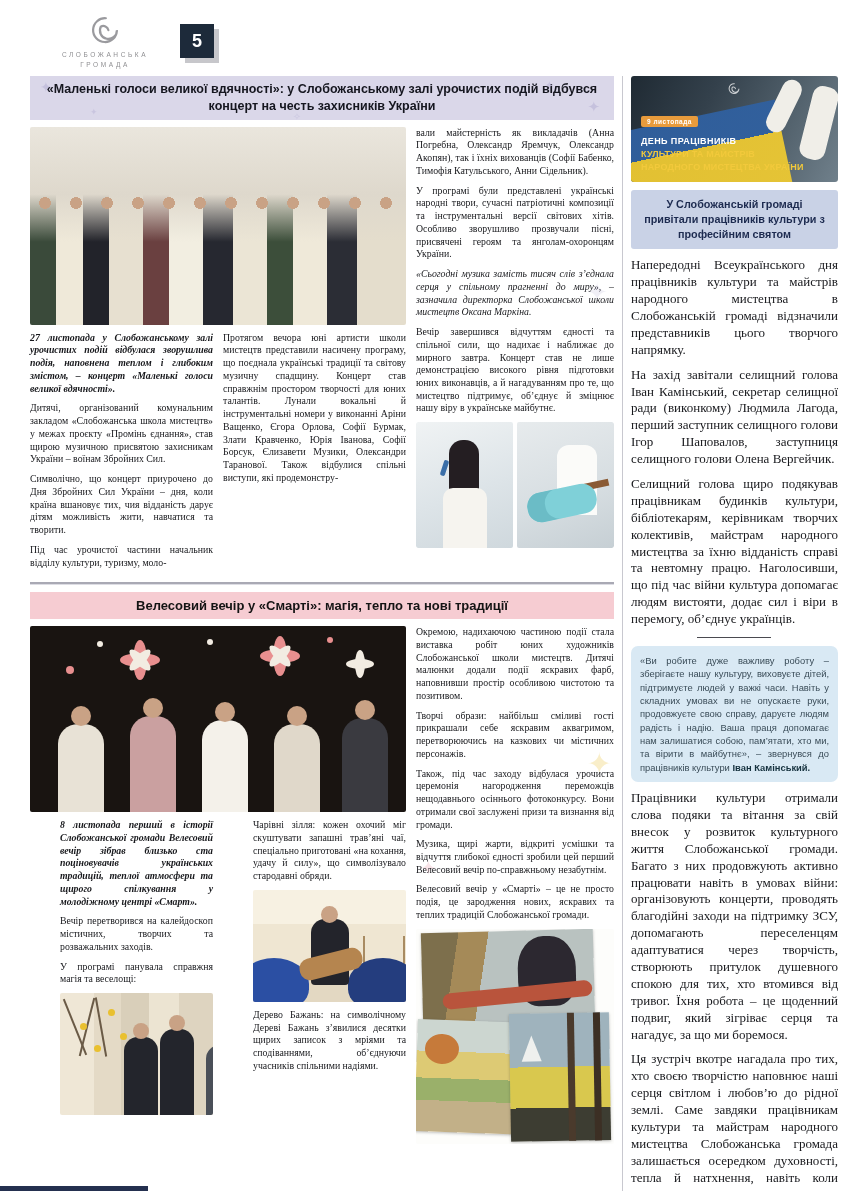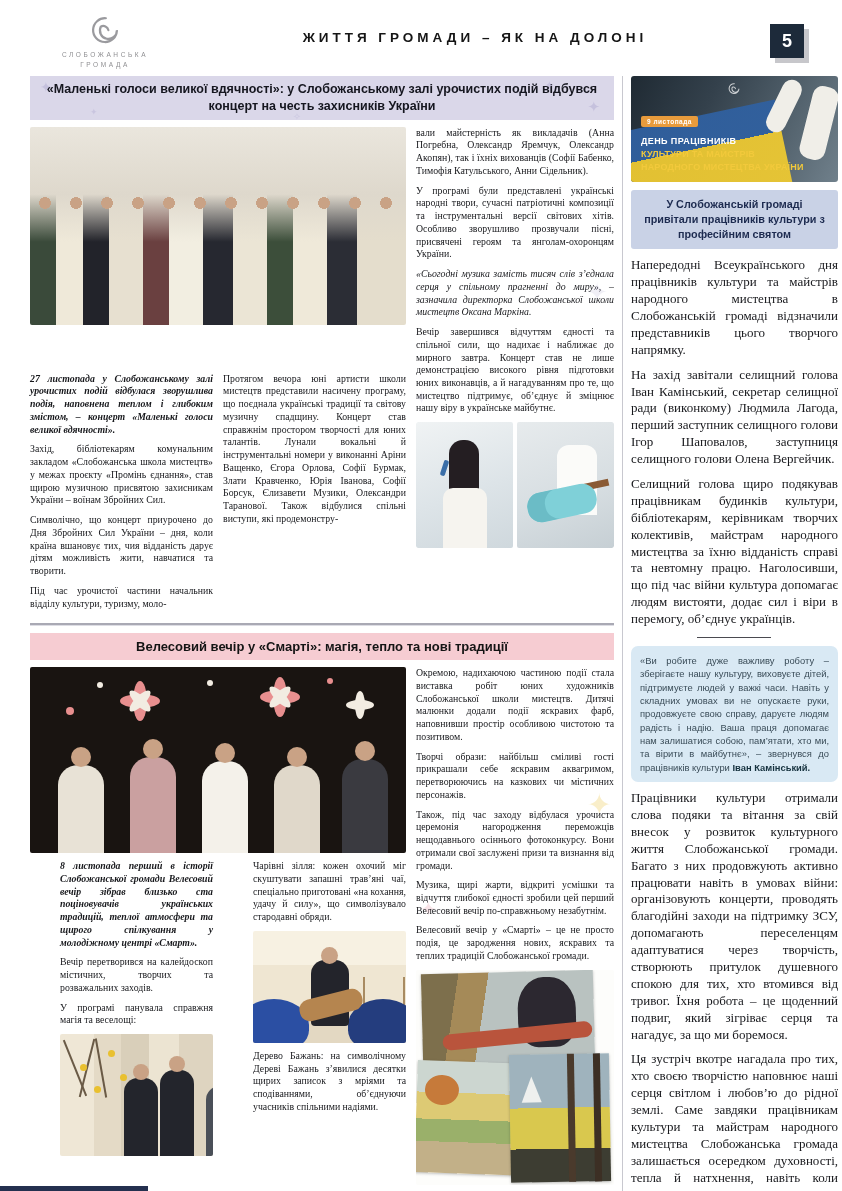--- a/index.html
+++ b/index.html
@@ -27,21 +27,21 @@
   .lead{font-weight:bold;font-style:italic;}
   .quote-it{font-style:italic;}
   
   .a1-title{position:relative;background:#dad7e9;padding:5px 14px;margin-bottom:7px;
         font-family:"Liberation Sans",sans-serif;font-weight:bold;font-size:12.5px;line-height:1.35;
         text-align:center;color:#15161f;overflow:hidden;}
   .star{position:absolute;color:#b2acd2;pointer-events:none;font-family:"DejaVu Sans",sans-serif;}
   .a1-body{display:flex;gap:10px;}
   .a1-left{width:376px;}
   .a1-cols{display:flex;gap:10px;margin-top:7px;}
-  .a1-cols .col{flex:1;margin-top:41px;}
+  .a1-cols .col{flex:1;}
   .a1-col3{width:198px;position:relative;}
   
   .article-rule{height:2px;background:#a9a9b4;margin:6px 0 7px;border-bottom:1px solid #dddde4;}
   .a2-title{background:#f6ccd2;padding:6px 10px;margin-bottom:7px;font-family:"Liberation Sans",sans-serif;
         font-weight:bold;font-size:13px;text-align:center;color:#141414;}
   .a2-body{display:flex;gap:10px;}
   .a2-left{width:376px;}
   .a2-cols{display:flex;gap:10px;margin-top:7px;}
   .a2-cols .col{flex:1;margin-left:30px;}
   .a2-col3{width:198px;position:relative;}
@@ -134,21 +134,20 @@
   <div class="header">
     <div class="logo">
       <span>
         <svg width="34" height="34" viewBox="0 0 40 40">
           <path d="M21 5 a 14 14 0 1 0 13 14 a 10 10 0 1 1 -19 -4 a 6 6 0 0 1 9 4" fill="none" stroke="#9a9a9e" stroke-width="2.6" stroke-linecap="round"></path>
         </svg>
       </span>
       <span class="logo-l1">СЛОБОЖАНСЬКА</span>
       <span class="logo-l2">ГРОМАДА</span>
     </div>
-    <div class="masthead">ЖИТТЯ ГРОМАДИ – ЯК НА ДОЛОНІ</div>
     <div class="pagenum">5</div>
   </div>
 
   <div class="content">
 
     <div class="main">
 
       <div>
         <div class="a1-title">
           <span class="star" style="left:10px;top:2px;font-size:14px;opacity:.5">✦</span>
@@ -157,21 +156,21 @@
           <span class="star" style="right:14px;bottom:3px;font-size:15px;opacity:.5">✦</span>
           <span class="star" style="left:45%;bottom:-4px;font-size:10px;opacity:.35">✧</span>
           <span>«Маленькі голоси великої вдячності»: у Слобожанському залі урочистих подій відбувся концерт на честь захисників України</span>
         </div>
         <div class="a1-body">
           <div class="a1-left">
             <div class="photo photo-concert"></div>
             <div class="a1-cols">
               <div class="col">
                 <p class="lead">27 листопада у Слобожанському залі урочистих подій відбулася зворушлива подія, наповнена теплом і глибоким змістом, – концерт «Маленькі голоси великої вдячності».</p>
-                <p>Захід, бібліотекарям комунальним закладом «Слобожанська школа мистецтв» у межах проєкту «Промінь єднання», став щирою музичною присвятою захисникам України – воїнам Збройних Сил.</p>
+                <p>Дитячі, організований комунальним закладом «Слобожанська школа мистецтв» у межах проєкту «Промінь єднання», став щирою музичною присвятою захисникам України – воїнам Збройних Сил.</p>
                 <p>Символічно, що концерт приурочено до Дня Збройних Сил України – дня, коли країна вшановує тих, чия відданість дарує дітям можливість жити, навчатися та творити.</p>
                 <p>Під час урочистої частини начальник відділу культури, туризму, моло-</p>
               </div>
               <div class="col">
                 <p>Протягом вечора юні артисти школи мистецтв представили насичену програму, що поєднала українські традиції та світову музичну спадщину. Концерт став справжнім простором творчості для юних талантів. Лунали вокальні й інструментальні номери у виконанні Аріни Ващенко, Єгора Орлова, Софії Бурмак, Злати Кравченко, Юрія Іванова, Софії Борсук, Єлизавети Музики, Олександри Таранової. Також відбулися спільні виступи, які продемонстру-</p>
               </div>
             </div>
           </div>
           <div class="a1-col3 col">
             <span class="star" style="right:6px;top:150px;font-size:26px;opacity:.18">✦</span>

